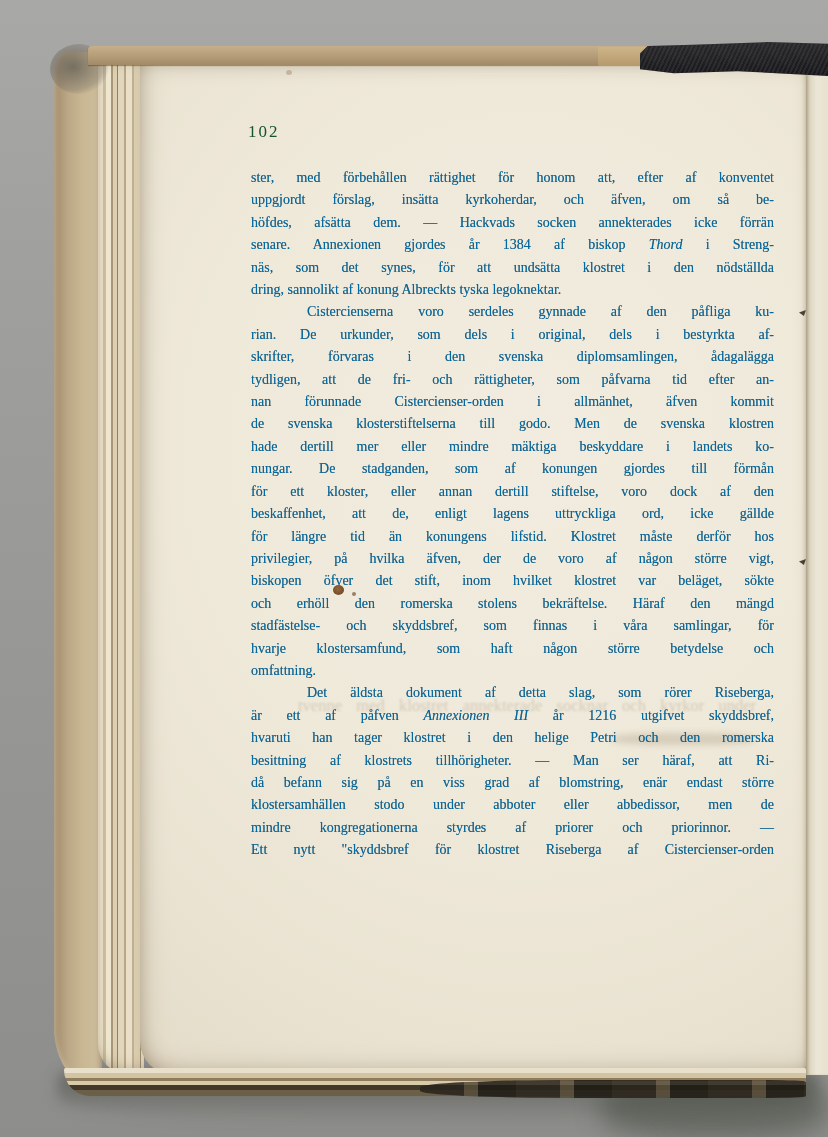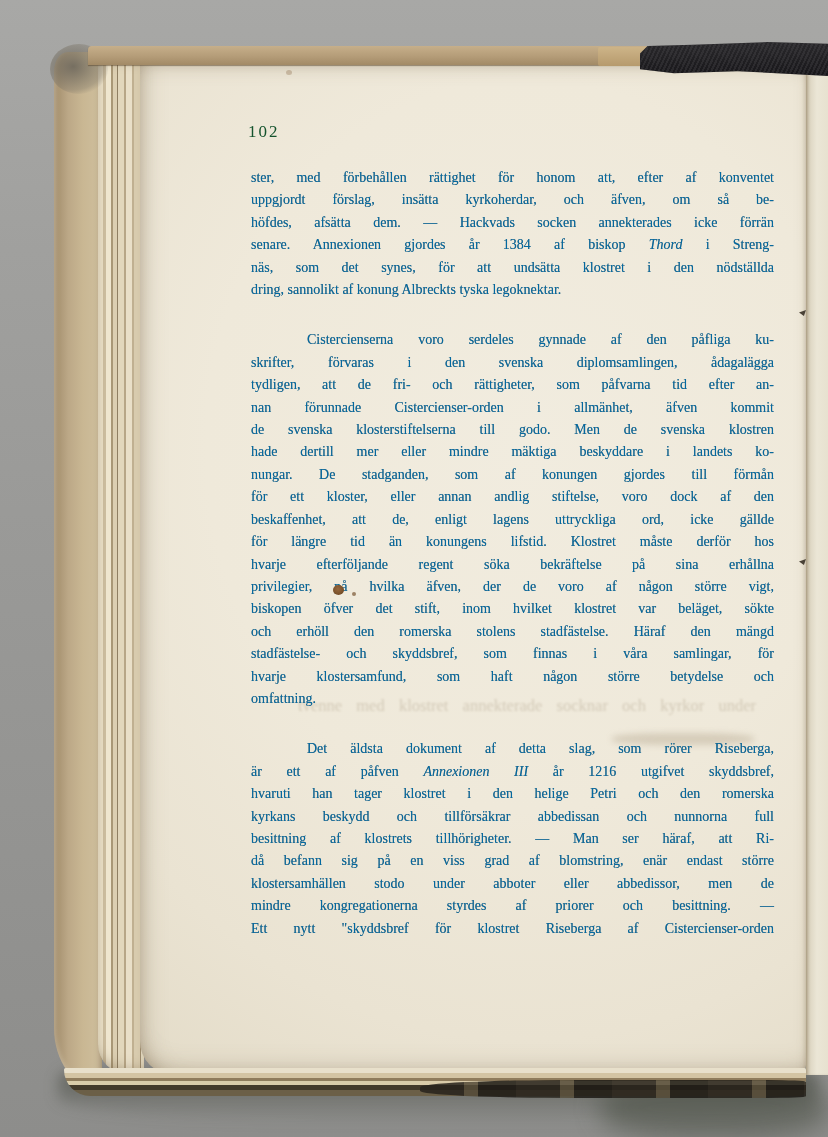--- a/index.html
+++ b/index.html
@@ -116,21 +116,21 @@
     position: absolute; left: 248px; top: 122px; z-index: 7;
     font-size: 17px; letter-spacing: 2px; color: #14532d;
   }
   .body-text {
     position: absolute; left: 251px; top: 167px; width: 523px; z-index: 7;
     font-size: 14px; line-height: 22.4px; color: #0369a1;
     text-shadow: 0 0 0.4px rgba(64,62,56,0.6);
   }
   .line { text-align: justify; text-align-last: justify; }
   .line.para-end { text-align-last: auto; }
-  .line.first { text-indent: 56px; margin-top: 28px; }
+  .line.first { text-indent: 56px; }
   .line em { }
 
   
   .ghost {
     position: absolute; left: 298px; top: 696px; width: 458px; z-index: 6;
     font-size: 16.5px; color: #8f7e63; opacity: 0.3; filter: blur(1.2px);
     text-align: justify; text-align-last: justify;
   }
   .ghost-smudge {
     position: absolute; left: 612px; top: 733px; width: 142px; height: 12px; z-index: 6;
@@ -176,46 +176,45 @@
       <div>
         <div class="line"><span>ster, med förbehållen rättighet för honom att, efter af konventet</span></div>
         <div class="line"><span>uppgjordt förslag, insätta kyrkoherdar, och äfven, om så be-</span></div>
         <div class="line"><span>höfdes, afsätta dem. — Hackvads socken annekterades icke förrän</span></div>
         <div class="line"><span>senare.  Annexionen gjordes år 1384 af biskop </span><em>Thord</em><span> i Streng-</span></div>
         <div class="line"><span>näs, som det synes, för att undsätta klostret i den nödställda</span></div>
         <div class="line para-end"><span>dring, sannolikt af konung Albreckts tyska legoknektar.</span></div>
       </div>
       <div>
         <div class="line first"><span>Cistercienserna voro serdeles gynnade af den påfliga ku-</span></div>
+        <div class="line"><span>rian.  De urkunder, som dels i original, dels i bestyrkta af-</span></div>
         <div class="line"><span>skrifter, förvaras i den svenska diplomsamlingen, ådagalägga</span></div>
         <div class="line"><span>tydligen, att de fri- och rättigheter, som påfvarna tid efter an-</span></div>
         <div class="line"><span>nan förunnade Cistercienser-orden i allmänhet, äfven kommit</span></div>
         <div class="line"><span>de svenska klosterstiftelserna till godo.  Men de svenska klostren</span></div>
         <div class="line"><span>hade dertill mer eller mindre mäktiga beskyddare i landets ko-</span></div>
         <div class="line"><span>nungar.  De stadganden, som af konungen gjordes till förmån</span></div>
-        <div class="line"><span>för ett kloster, eller annan andlig stiftelse, voro dock af den</span></div>
+        <div class="line"><span>för ett kloster, eller annan dertill stiftelse, voro dock af den</span></div>
         <div class="line"><span>beskaffenhet, att de, enligt lagens uttryckliga ord, icke gällde</span></div>
         <div class="line"><span>för längre tid än konungens lifstid.  Klostret måste derför hos</span></div>
-        <div class="line"><span>hvarje efterföljande regent söka bekräftelse på sina erhållna</span></div>
         <div class="line"><span>privilegier, på hvilka äfven, der de voro af någon större vigt,</span></div>
         <div class="line"><span>biskopen öfver det stift, inom hvilket klostret var beläget, sökte</span></div>
-        <div class="line"><span>och erhöll den romerska stolens stadfästelse.  Häraf den mängd</span></div>
+        <div class="line"><span>och erhöll den romerska stolens bekräftelse.  Häraf den mängd</span></div>
         <div class="line"><span>stadfästelse- och skyddsbref, som finnas i våra samlingar, för</span></div>
         <div class="line"><span>hvarje klostersamfund, som haft någon större betydelse och</span></div>
         <div class="line para-end"><span>omfattning.</span></div>
       </div>
       <div>
         <div class="line first"><span>Det äldsta dokument af detta slag, som rörer Riseberga,</span></div>
         <div class="line"><span>är ett af påfven </span><em>Annexionen III</em><span> år 1216 utgifvet skyddsbref,</span></div>
         <div class="line"><span>hvaruti han tager klostret i den helige Petri och den romerska</span></div>
-        <div class="line"><span>kyrkans beskydd och tillförsäkrar abbedissan och nunnorna full</span></div>
         <div class="line"><span>besittning af klostrets tillhörigheter. — Man ser häraf, att Ri-</span></div>
         <div class="line"><span>då befann sig på en viss grad af blomstring, enär endast större</span></div>
         <div class="line"><span>klostersamhällen stodo under abboter eller abbedissor, men de</span></div>
-        <div class="line"><span>mindre kongregationerna styrdes af priorer och besittning. —</span></div>
+        <div class="line"><span>mindre kongregationerna styrdes af priorer och priorinnor. —</span></div>
         <div class="line"><span>Ett nytt "skyddsbref för klostret Riseberga af Cistercienser-orden</span></div>
       </div>
     </div>
 
   <div class="stain stain-main"></div>
   <div class="stain stain-speck"></div>
   <div class="stain stain-top"></div>
 </div>
 
 </body></html>

